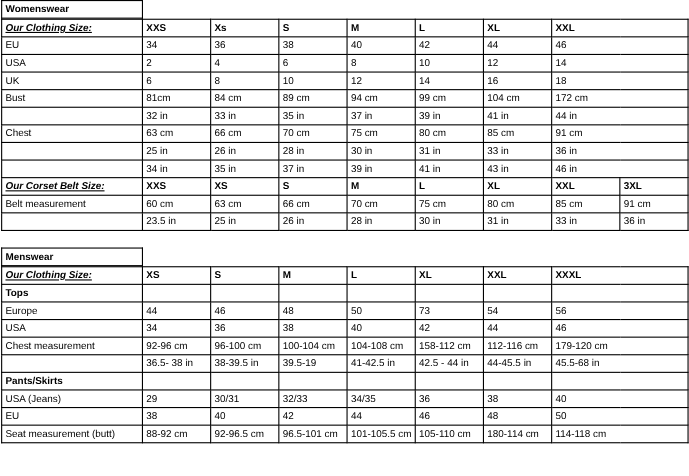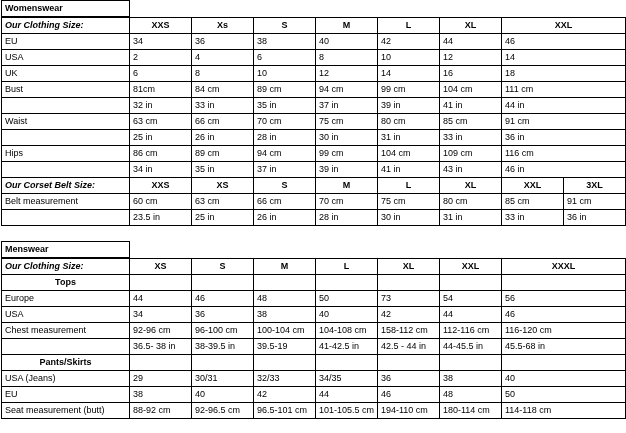--- a/index.html
+++ b/index.html
@@ -37,24 +37,24 @@
     white-space: nowrap;
     overflow: hidden;
   }
   .sect-title {
     font-weight: bold;
     font-size: 10px;
   }
   .ital {
     font-style: italic;
     font-weight: bold;
+    text-decoration: underline;
   }
   .bold {
     font-weight: bold;
-    text-align: center;
   }
   .spacer-row td {
     border: none !important;
     height: 7px;
     padding: 0;
   }
   .noborder {
     border: none !important;
   }
   
@@ -147,61 +147,51 @@
         <td colspan="2">18</td>
       </tr>
       <tr>
         <td>Bust</td>
         <td>81cm</td>
         <td>84 cm</td>
         <td>89 cm</td>
         <td>94 cm</td>
         <td>99 cm</td>
         <td>104 cm</td>
-        <td colspan="2">111 cm</td>
+        <td colspan="2">172 cm</td>
       </tr>
       <tr>
         <td></td>
         <td>32 in</td>
         <td>33 in</td>
         <td>35 in</td>
         <td>37 in</td>
         <td>39 in</td>
         <td>41 in</td>
         <td colspan="2">44 in</td>
       </tr>
       <tr>
-        <td>Waist</td>
+        <td>Chest</td>
         <td>63 cm</td>
         <td>66 cm</td>
         <td>70 cm</td>
         <td>75 cm</td>
         <td>80 cm</td>
         <td>85 cm</td>
         <td colspan="2">91 cm</td>
       </tr>
       <tr>
         <td></td>
         <td>25 in</td>
         <td>26 in</td>
         <td>28 in</td>
         <td>30 in</td>
         <td>31 in</td>
         <td>33 in</td>
         <td colspan="2">36 in</td>
-      </tr>
-      <tr>
-        <td>Hips</td>
-        <td>86 cm</td>
-        <td>89 cm</td>
-        <td>94 cm</td>
-        <td>99 cm</td>
-        <td>104 cm</td>
-        <td>109 cm</td>
-        <td colspan="2">116 cm</td>
       </tr>
       <tr>
         <td></td>
         <td>34 in</td>
         <td>35 in</td>
         <td>37 in</td>
         <td>39 in</td>
         <td>41 in</td>
         <td>43 in</td>
         <td colspan="2">46 in</td>
@@ -326,21 +316,21 @@
         <td colspan="2">46</td>
       </tr>
       <tr>
         <td>Chest measurement</td>
         <td>92-96 cm</td>
         <td>96-100 cm</td>
         <td>100-104 cm</td>
         <td>104-108 cm</td>
         <td>158-112 cm</td>
         <td>112-116 cm</td>
-        <td colspan="2">116-120 cm</td>
+        <td colspan="2">179-120 cm</td>
       </tr>
       <tr>
         <td></td>
         <td>36.5- 38 in</td>
         <td>38-39.5 in</td>
         <td>39.5-19</td>
         <td>41-42.5 in</td>
         <td>42.5 - 44 in</td>
         <td>44-45.5 in</td>
         <td colspan="2">45.5-68 in</td>
@@ -374,21 +364,21 @@
         <td>46</td>
         <td>48</td>
         <td colspan="2">50</td>
       </tr>
       <tr>
         <td>Seat measurement (butt)</td>
         <td>88-92 cm</td>
         <td>92-96.5 cm</td>
         <td>96.5-101 cm</td>
         <td>101-105.5 cm</td>
-        <td>194-110 cm</td>
+        <td>105-110 cm</td>
         <td>180-114 cm</td>
         <td colspan="2">114-118 cm</td>
       </tr>
 
     </tbody>
   </table>
 
 </div>
 
 </body></html>

